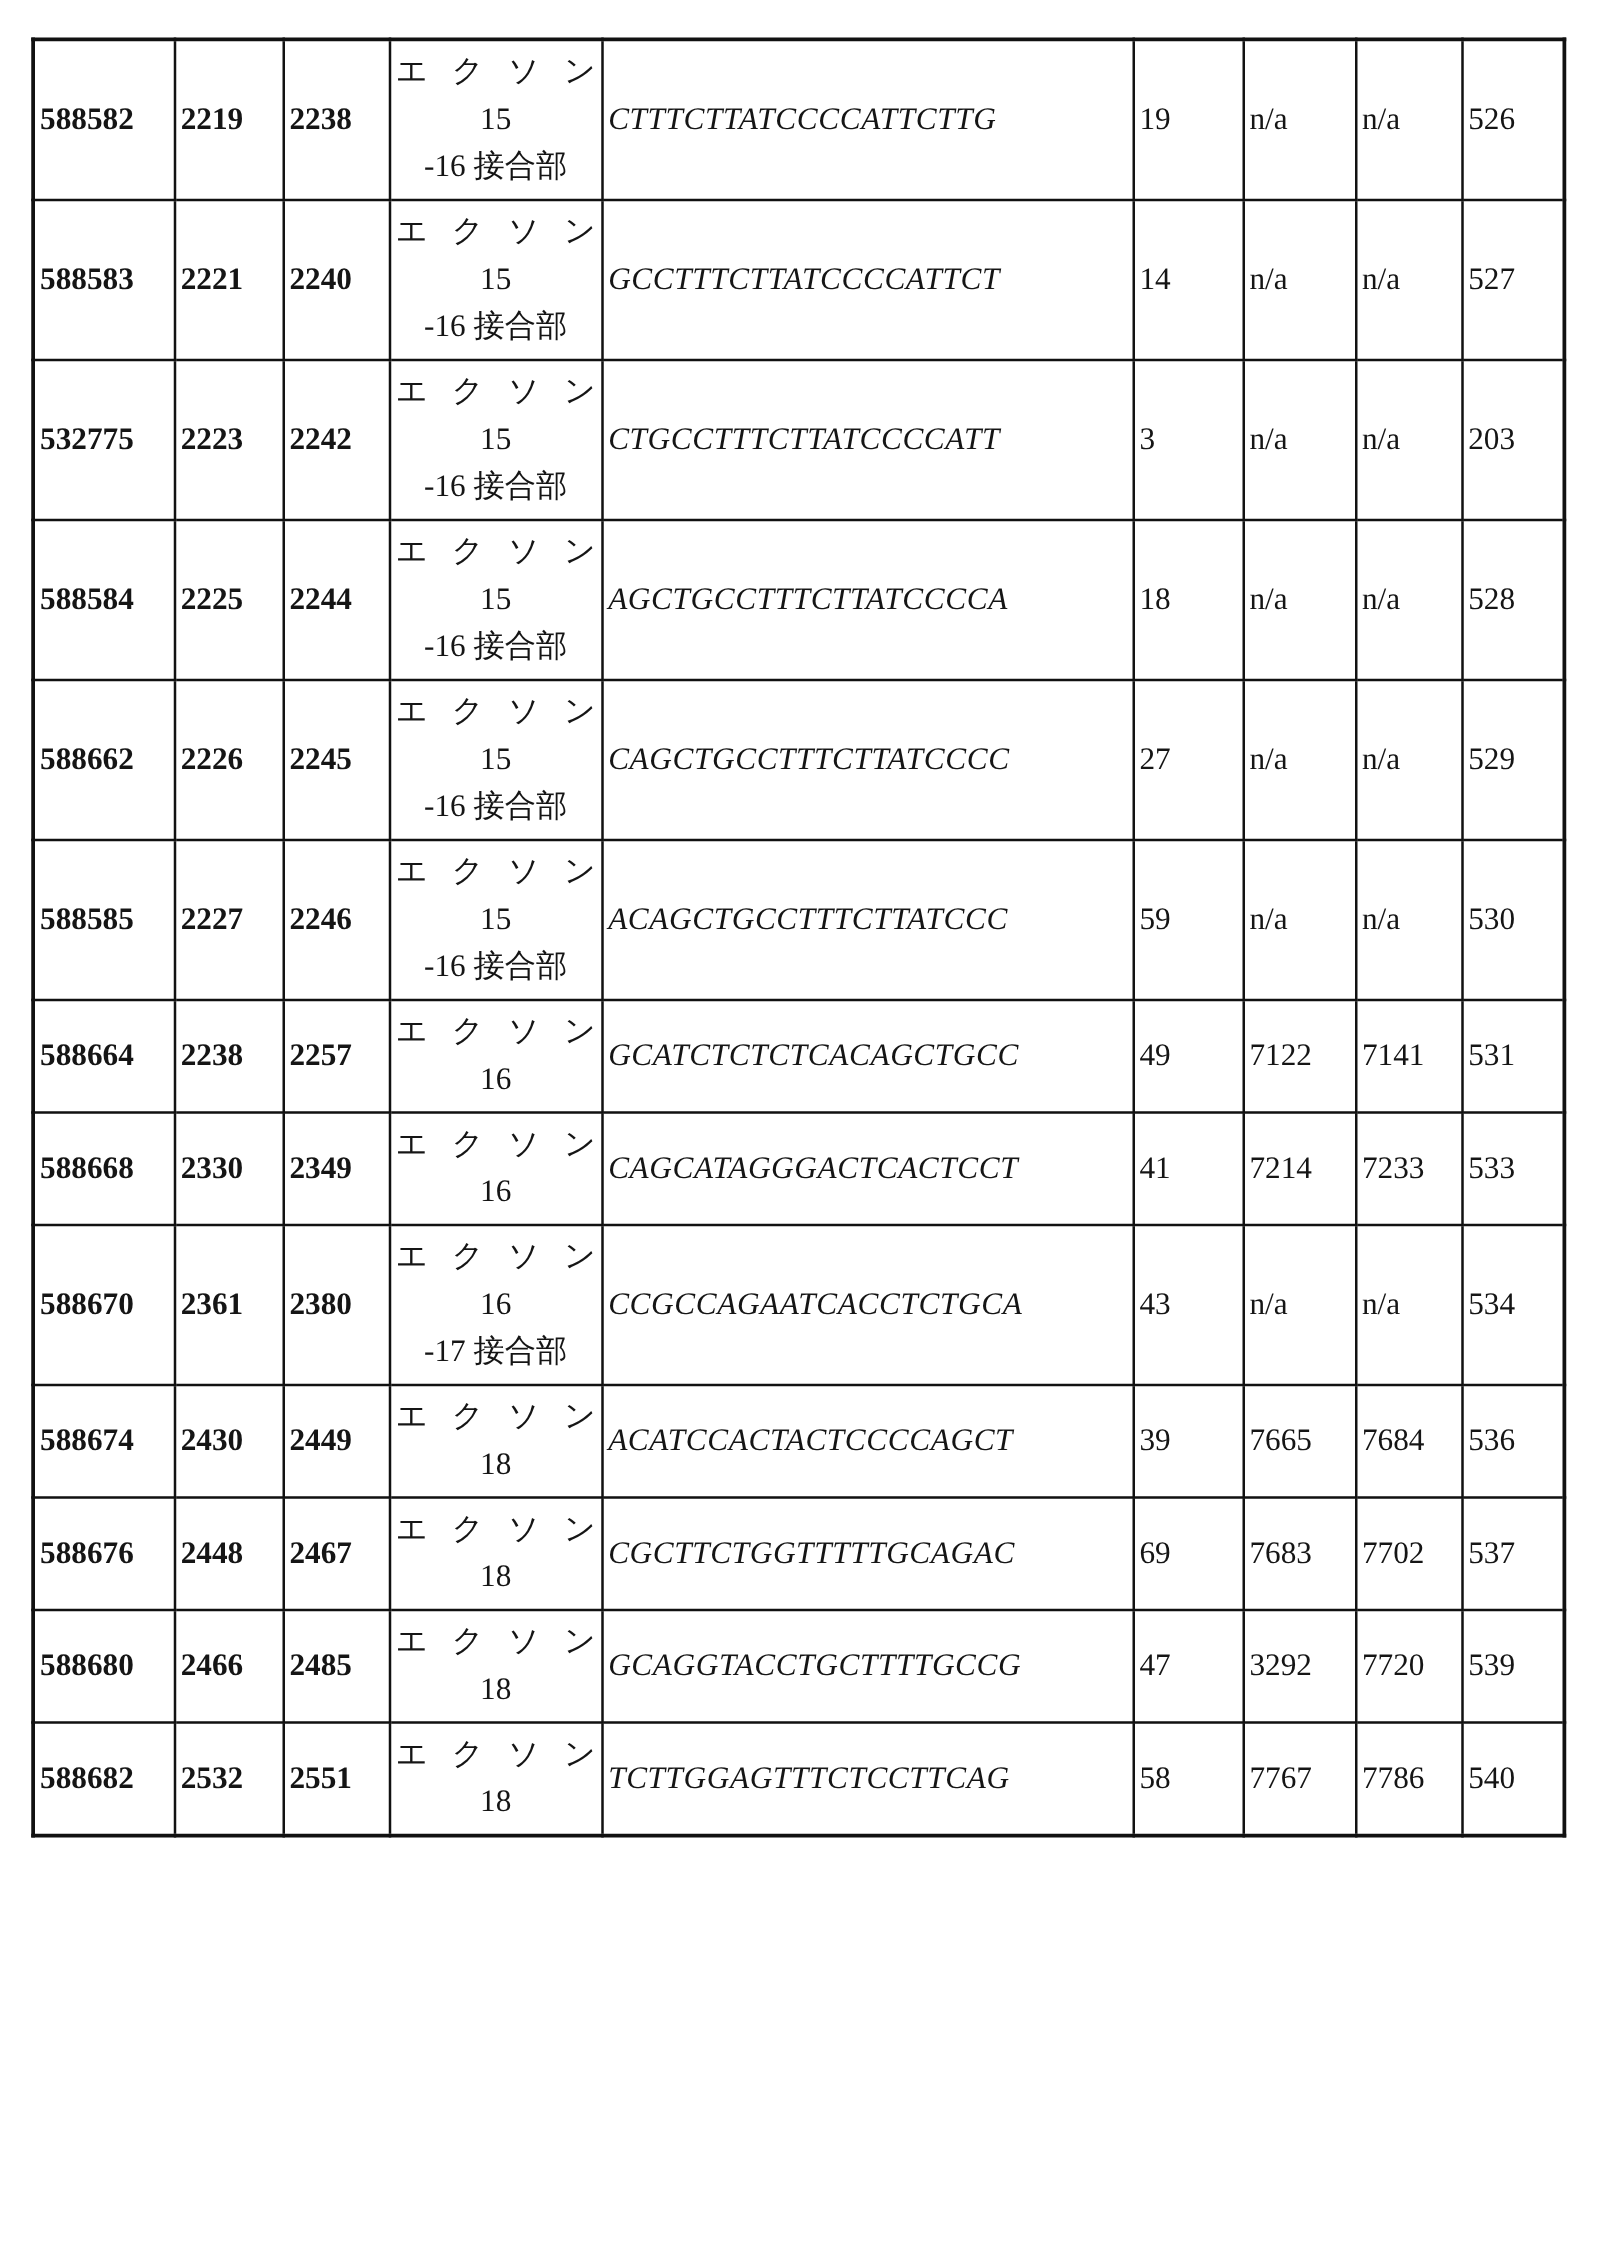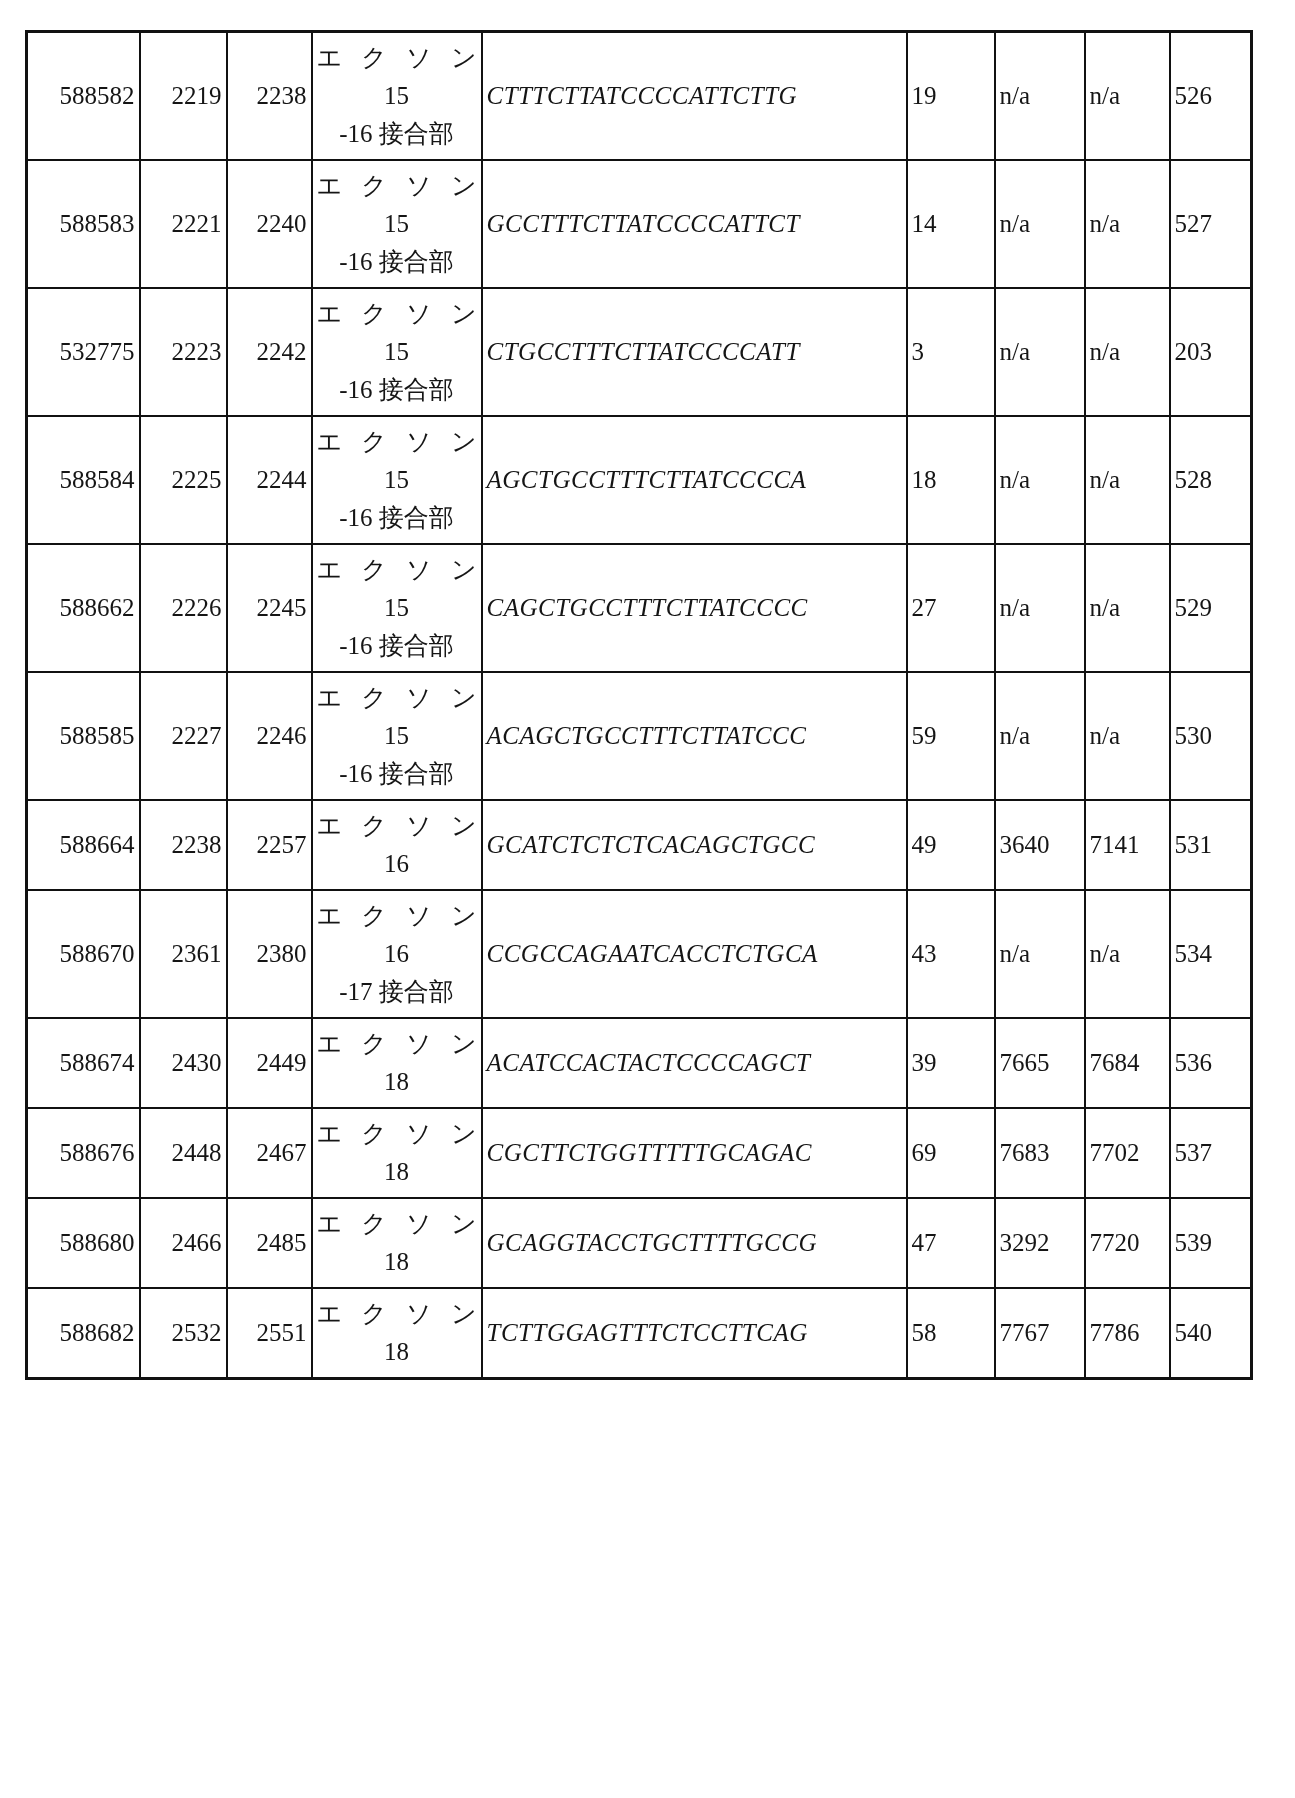--- a/index.html
+++ b/index.html
@@ -32,21 +32,22 @@
     font-size: 25px;
     line-height: 1.2;
     padding: 6px 4px;
     overflow: hidden;
     white-space: nowrap;
   }
   table.seq-table {
     border: 3px solid #111111;
   }
   td.c-num {
-    text-align: right;
+    text-align: left;
+    font-weight: bold;
   }
   td.c-region {
     text-align: left;
     padding: 8px 8px 8px 8px;
     font-size: 26px;
     white-space: normal;
     margin-left: 44px;
   }
   td.c-region .jp-line {
     line-height: 38px;
@@ -178,23 +179,37 @@
         <tr>
     <td class="c-num">588664</td>
     <td class="c-num">2238</td>
     <td class="c-num">2257</td>
     <td class="c-region">
             <div class="jp-line jp-justify">エクソン</div>
             <div class="jp-line">16</div>
           </td>
     <td class="c-seq">GCATCTCTCTCACAGCTGCC</td>
     <td class="c-right">49</td>
-    <td class="c-right">3640</td>
+    <td class="c-right">7122</td>
     <td class="c-right">7141</td>
     <td class="c-right">531</td>
+  </tr>
+        <tr>
+    <td class="c-num">588668</td>
+    <td class="c-num">2330</td>
+    <td class="c-num">2349</td>
+    <td class="c-region">
+            <div class="jp-line jp-justify">エクソン</div>
+            <div class="jp-line">16</div>
+          </td>
+    <td class="c-seq">CAGCATAGGGACTCACTCCT</td>
+    <td class="c-right">41</td>
+    <td class="c-right">7214</td>
+    <td class="c-right">7233</td>
+    <td class="c-right">533</td>
   </tr>
         <tr>
     <td class="c-num">588670</td>
     <td class="c-num">2361</td>
     <td class="c-num">2380</td>
     <td class="c-region">
             <div class="jp-line jp-justify">エクソン</div>
             <div class="jp-line">16</div>
             <div class="jp-line">-17 接合部</div>
           </td>

